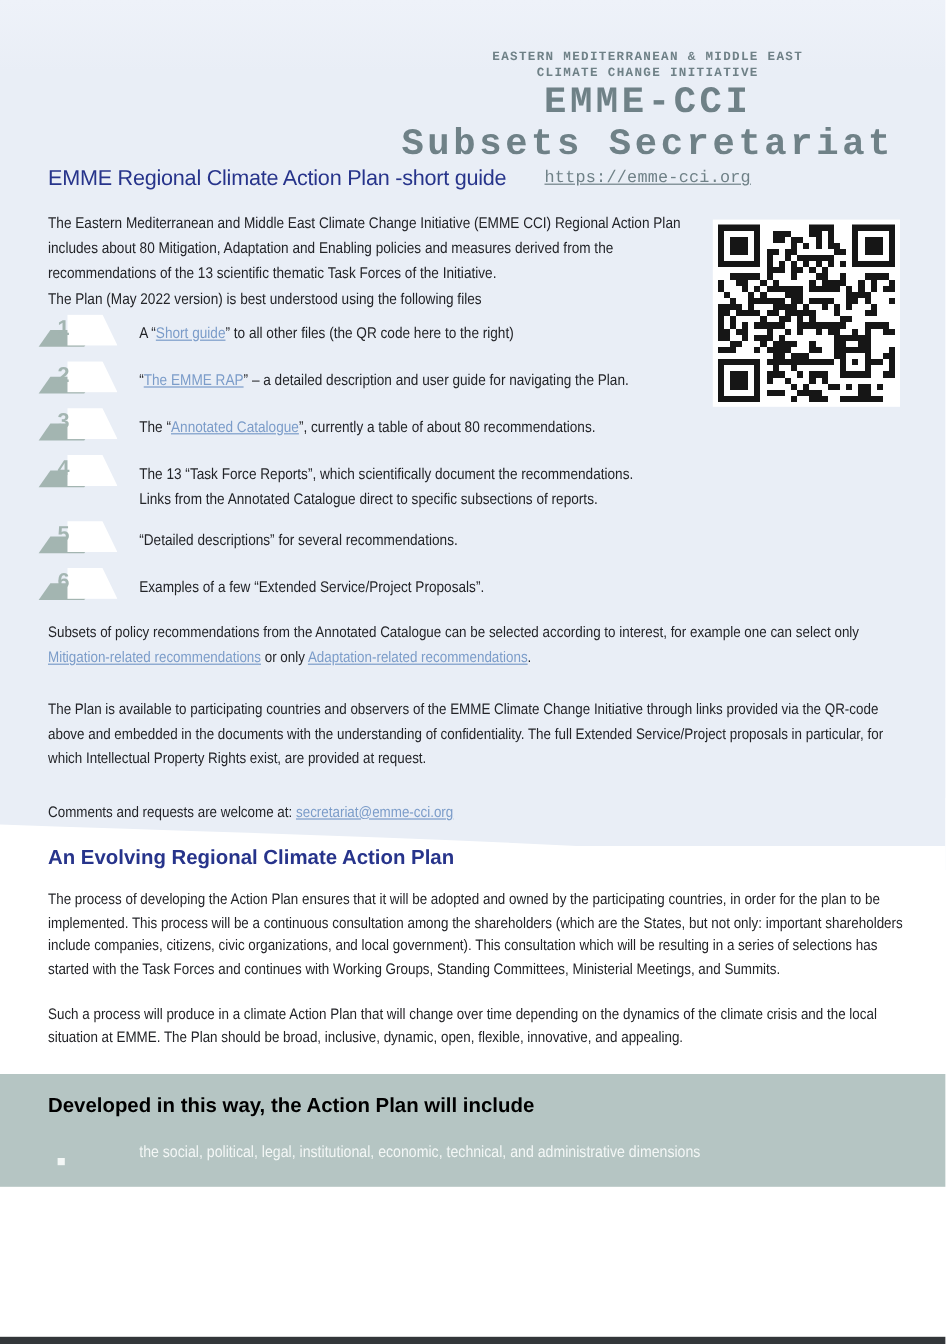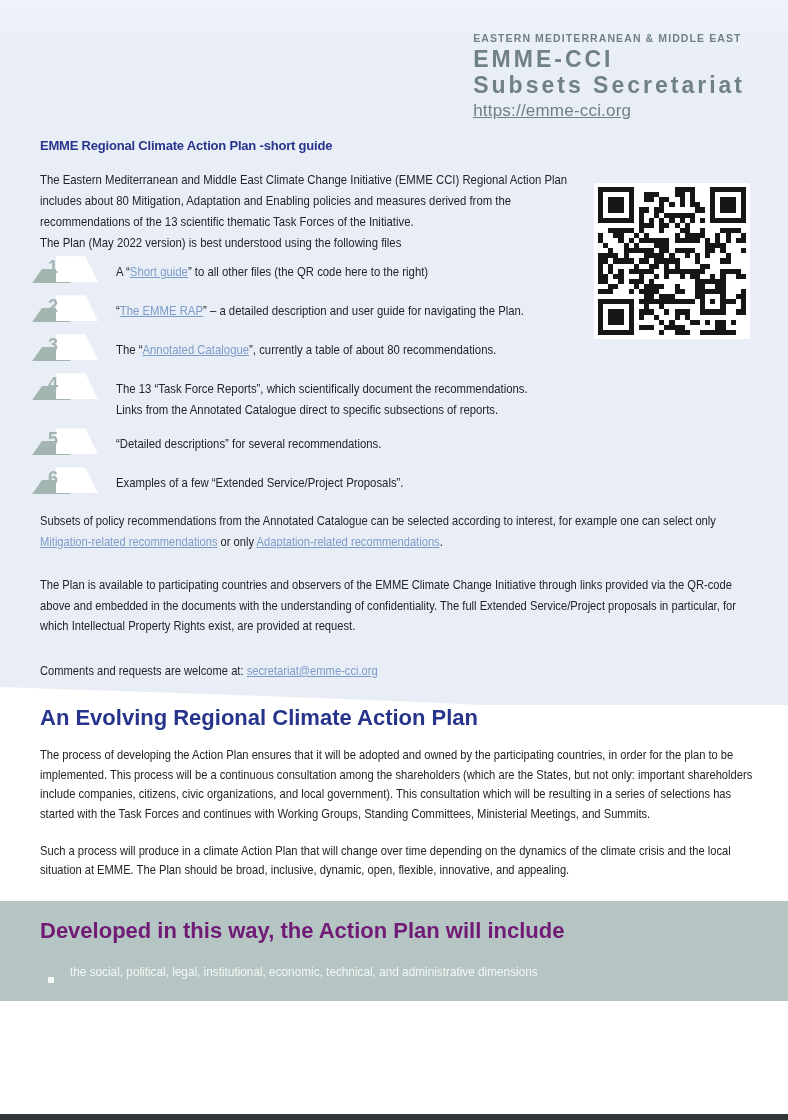--- a/index.html
+++ b/index.html
@@ -11,27 +11,27 @@
   }
   
   .hero{
     background:linear-gradient(#eef2f9, #e9eef6 60px);
     height:665px;
     box-sizing:border-box;
     padding:45px 0 0 40px;
     position:relative;
   }
   .brand-block{
-    position:absolute;top:32px;right:43px;text-align:left;color:#6f8187;
+    position:absolute;top:42px;right:43px;text-align:center;color:#6f8187;font-family:Liberation Mono, monospace;
   }
   .org-line{font-size:10.5px;font-weight:700;letter-spacing:1.1px;line-height:1.25;}
-  .brand{font-size:23px;font-weight:700;letter-spacing:3px;line-height:1.05;margin-top:2px;}
-  .site-link{display:inline-block;margin-top:4px;font-size:17px;color:#6f8187;text-decoration:underline;letter-spacing:.2px;}
+  .brand{font-size:31px;font-weight:700;letter-spacing:3px;line-height:1.05;margin-top:2px;}
+  .site-link{display:inline-block;margin-top:4px;font-size:14px;color:#6f8187;text-decoration:underline;letter-spacing:.2px;}
   h1.doc-title{
-    margin:93px 0 16px 0;font-size:13px;font-weight:700;color:#27348b;letter-spacing:-0.2px;
+    margin:93px 0 16px 0;font-size:18px;font-weight:400;color:#27348b;letter-spacing:-0.2px;
   }
   .condensed{transform:scaleX(.88);transform-origin:0 0;}
   .intro{width:640px;font-size:12.9px;line-height:1.63;}
   .intro p{margin:0;}
   .qr-box{
     position:absolute;top:183px;right:38px;width:148px;height:148px;background:#fff;padding:4px;
   }
   .qr-box svg{display:block;width:148px;height:148px;}
   
   .guide-list{margin-top:8px;}
@@ -54,48 +54,49 @@
   }
   .para{width:815px;font-size:12.7px;line-height:1.55;margin:0 0 18px 0;}
   .para.tall{line-height:1.63;}
   a.link{color:#7b9cc9;text-decoration:underline;}
   
   .wave{display:block;}
   
   .evolving{
     background:#fff;padding:0 0 0 40px;margin-top:-20px;position:relative;
   }
-  h2.sec-title{margin:0 0 15px 0;font-size:22px;font-weight:700;color:#27348b;}
+  h2.sec-title{margin:0 0 15px 0;font-size:17px;font-weight:700;color:#27348b;}
   .evolving .para{margin-bottom:17px;}
   
   .developed{
     background:#b5c5c3;margin-top:20px;padding:17px 0 18px 40px;color:#fff;
   }
-  .developed h2{margin:0 0 10px 0;font-size:22px;font-weight:700;color:#701a75;}
+  .developed h2{margin:0 0 10px 0;font-size:17px;font-weight:700;color:#000000;}
   .developed ul{list-style:none;margin:0;padding:0;}
-  .developed li{display:flex;align-items:flex-end;margin-top:18px;}
+  .developed li{display:flex;align-items:flex-end;margin-top:18px;gap:46px;}
   .developed .sq{
     flex:none;width:6px;height:6px;background:#f3f7f6;margin:7px 16px 0 8px;
   }
   .developed .btext{
     display:inline-block;width:750px;font-size:13.4px;line-height:1.55;color:#f3f7f6;
     transform:scaleX(.88);transform-origin:0 0;
   }
   
   .footer-bar{
     position:absolute;left:0;bottom:0;width:100%;height:6px;background:#33373a;
   }
 </style>
 </head>
 <body>
 
 <div class="hero">
 
   <header class="brand-block">
     <div class="org-line">EASTERN MEDITERRANEAN &amp; MIDDLE EAST</div>
+    <div class="org-line">CLIMATE CHANGE INITIATIVE</div>
     <div class="brand">EMME-CCI</div>
     <div class="brand">Subsets Secretariat</div>
     <a href="#" class="site-link">https://emme-cci.org</a>
   </header>
 
   <h1 class="doc-title">EMME Regional Climate Action Plan -short guide</h1>
 
   <div class="intro condensed">
     <p>The Eastern Mediterranean and Middle East Climate Change Initiative (EMME CCI) Regional Action Plan includes about 80 Mitigation, Adaptation and Enabling policies and measures derived from the recommendations of the 13  scientific thematic Task Forces of the Initiative.</p>
     <p>The Plan (May 2022 version) is best understood using the following files</p>

